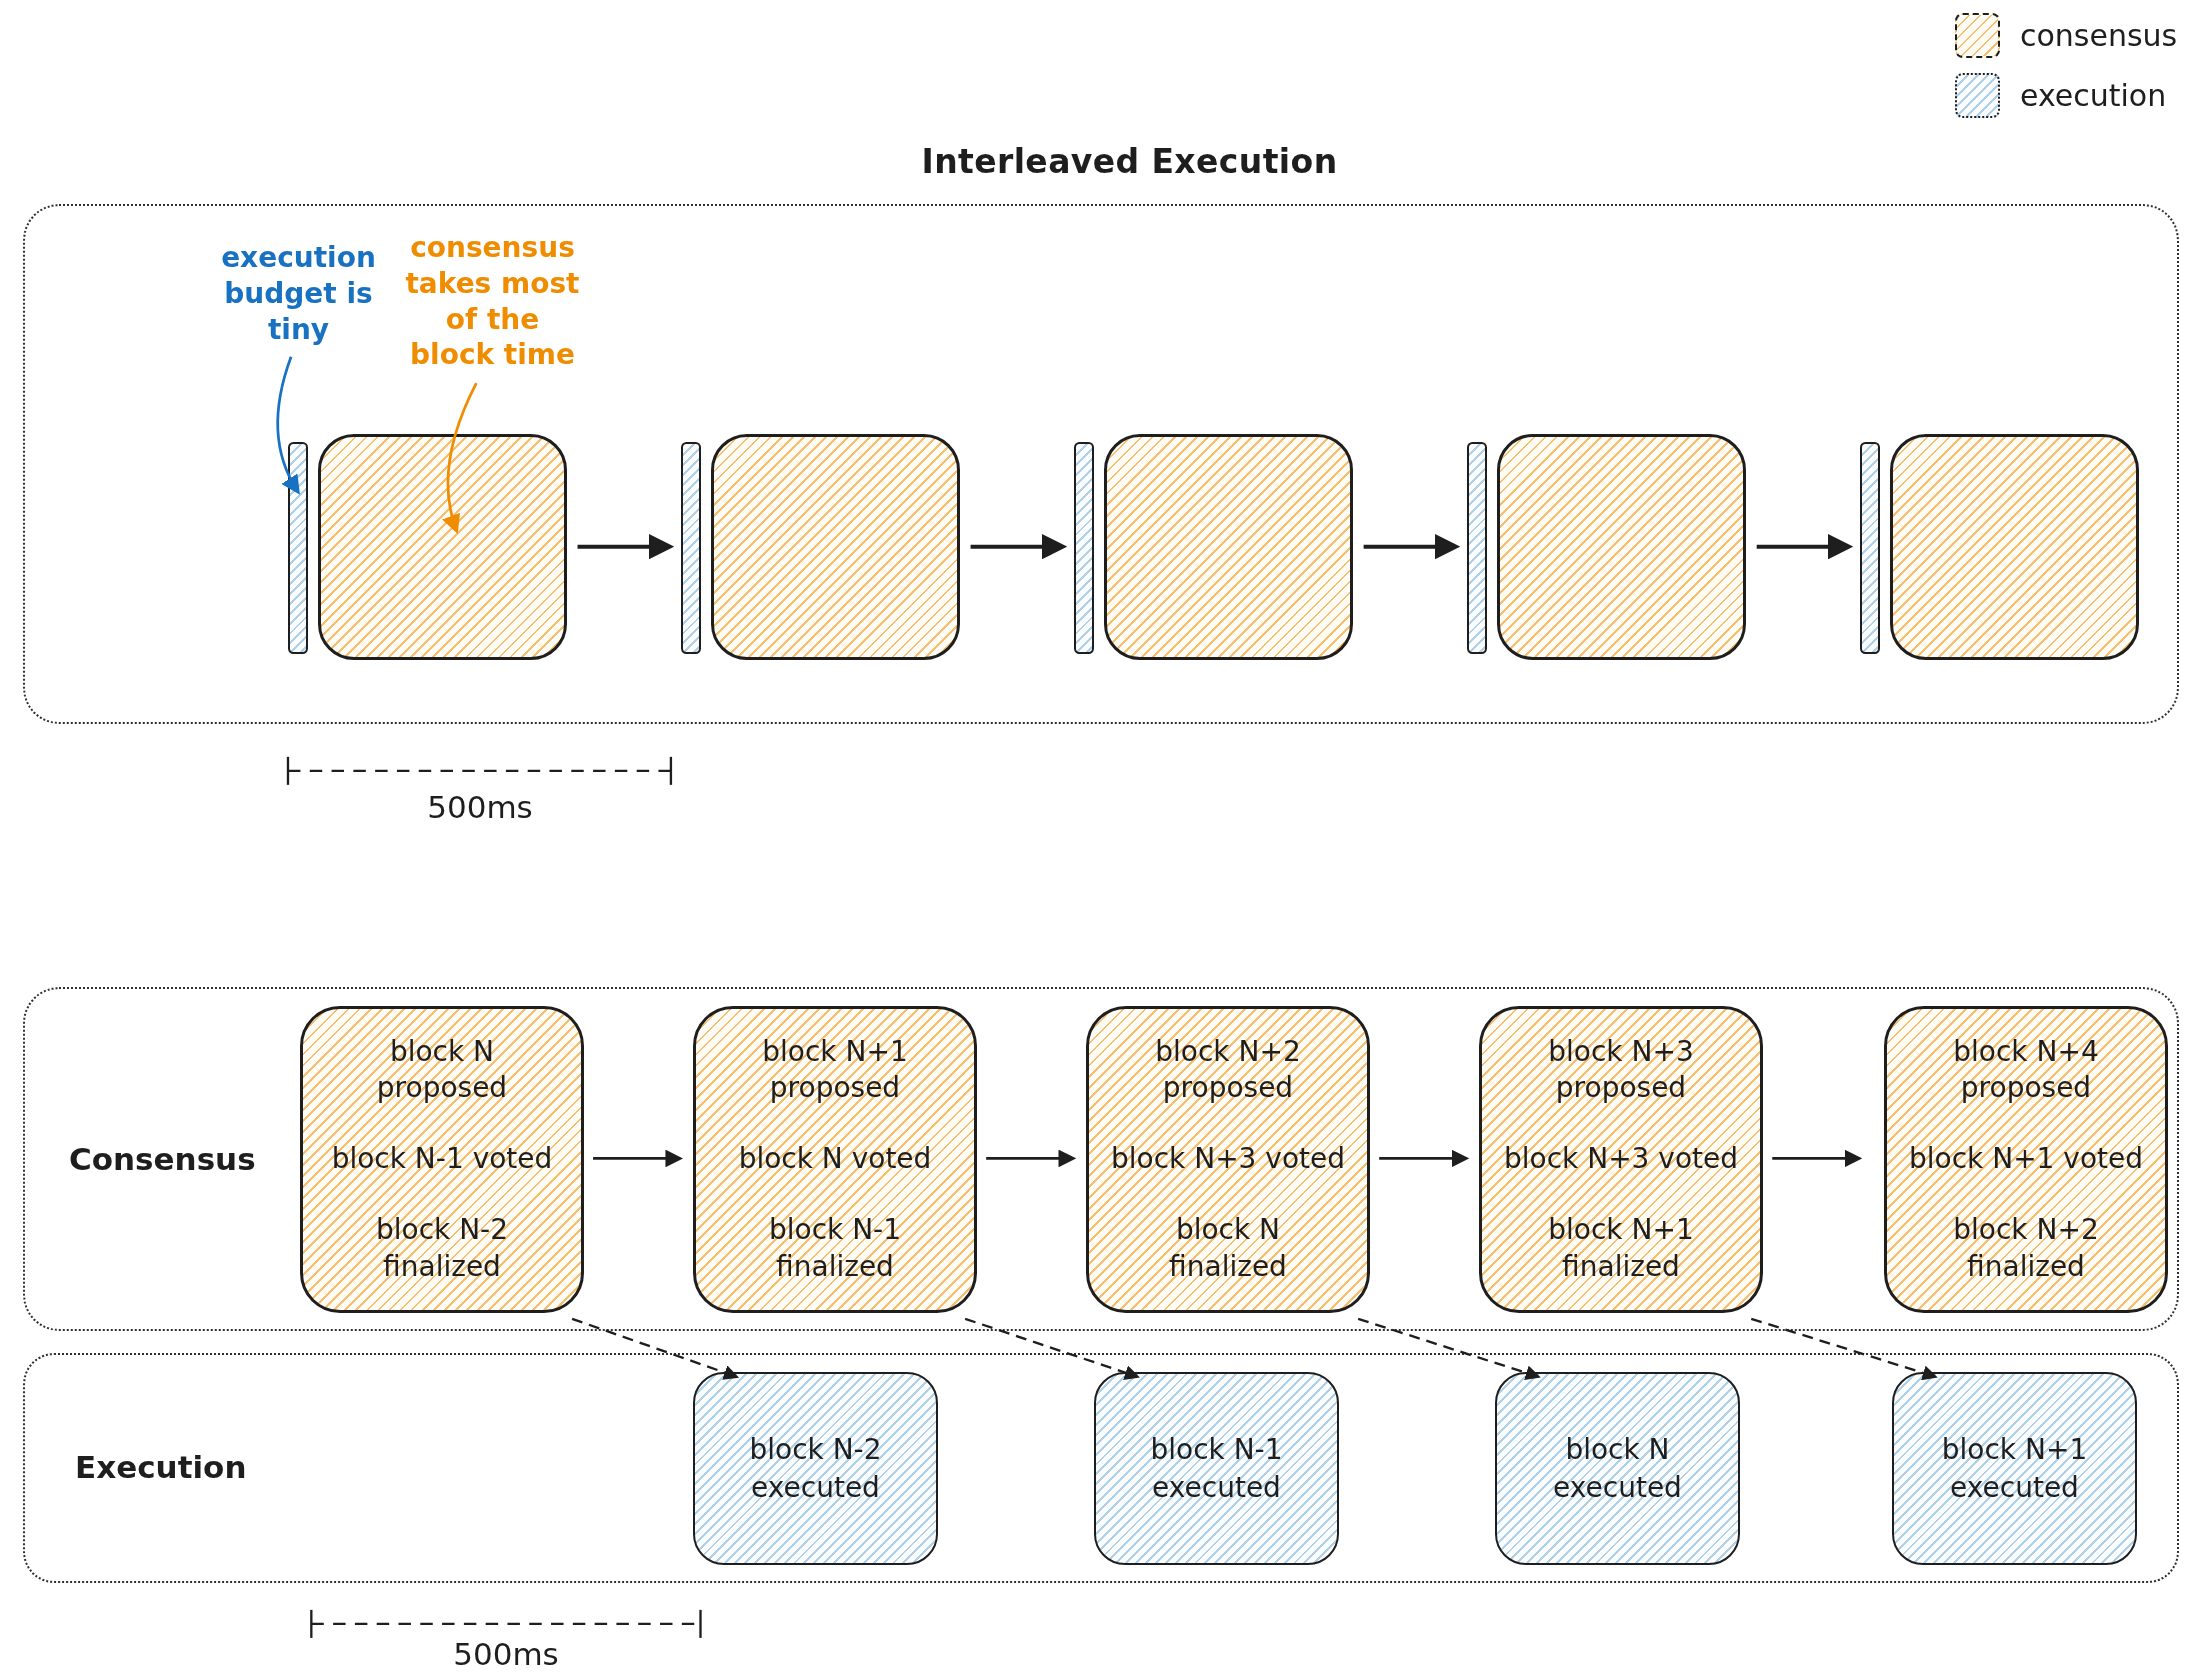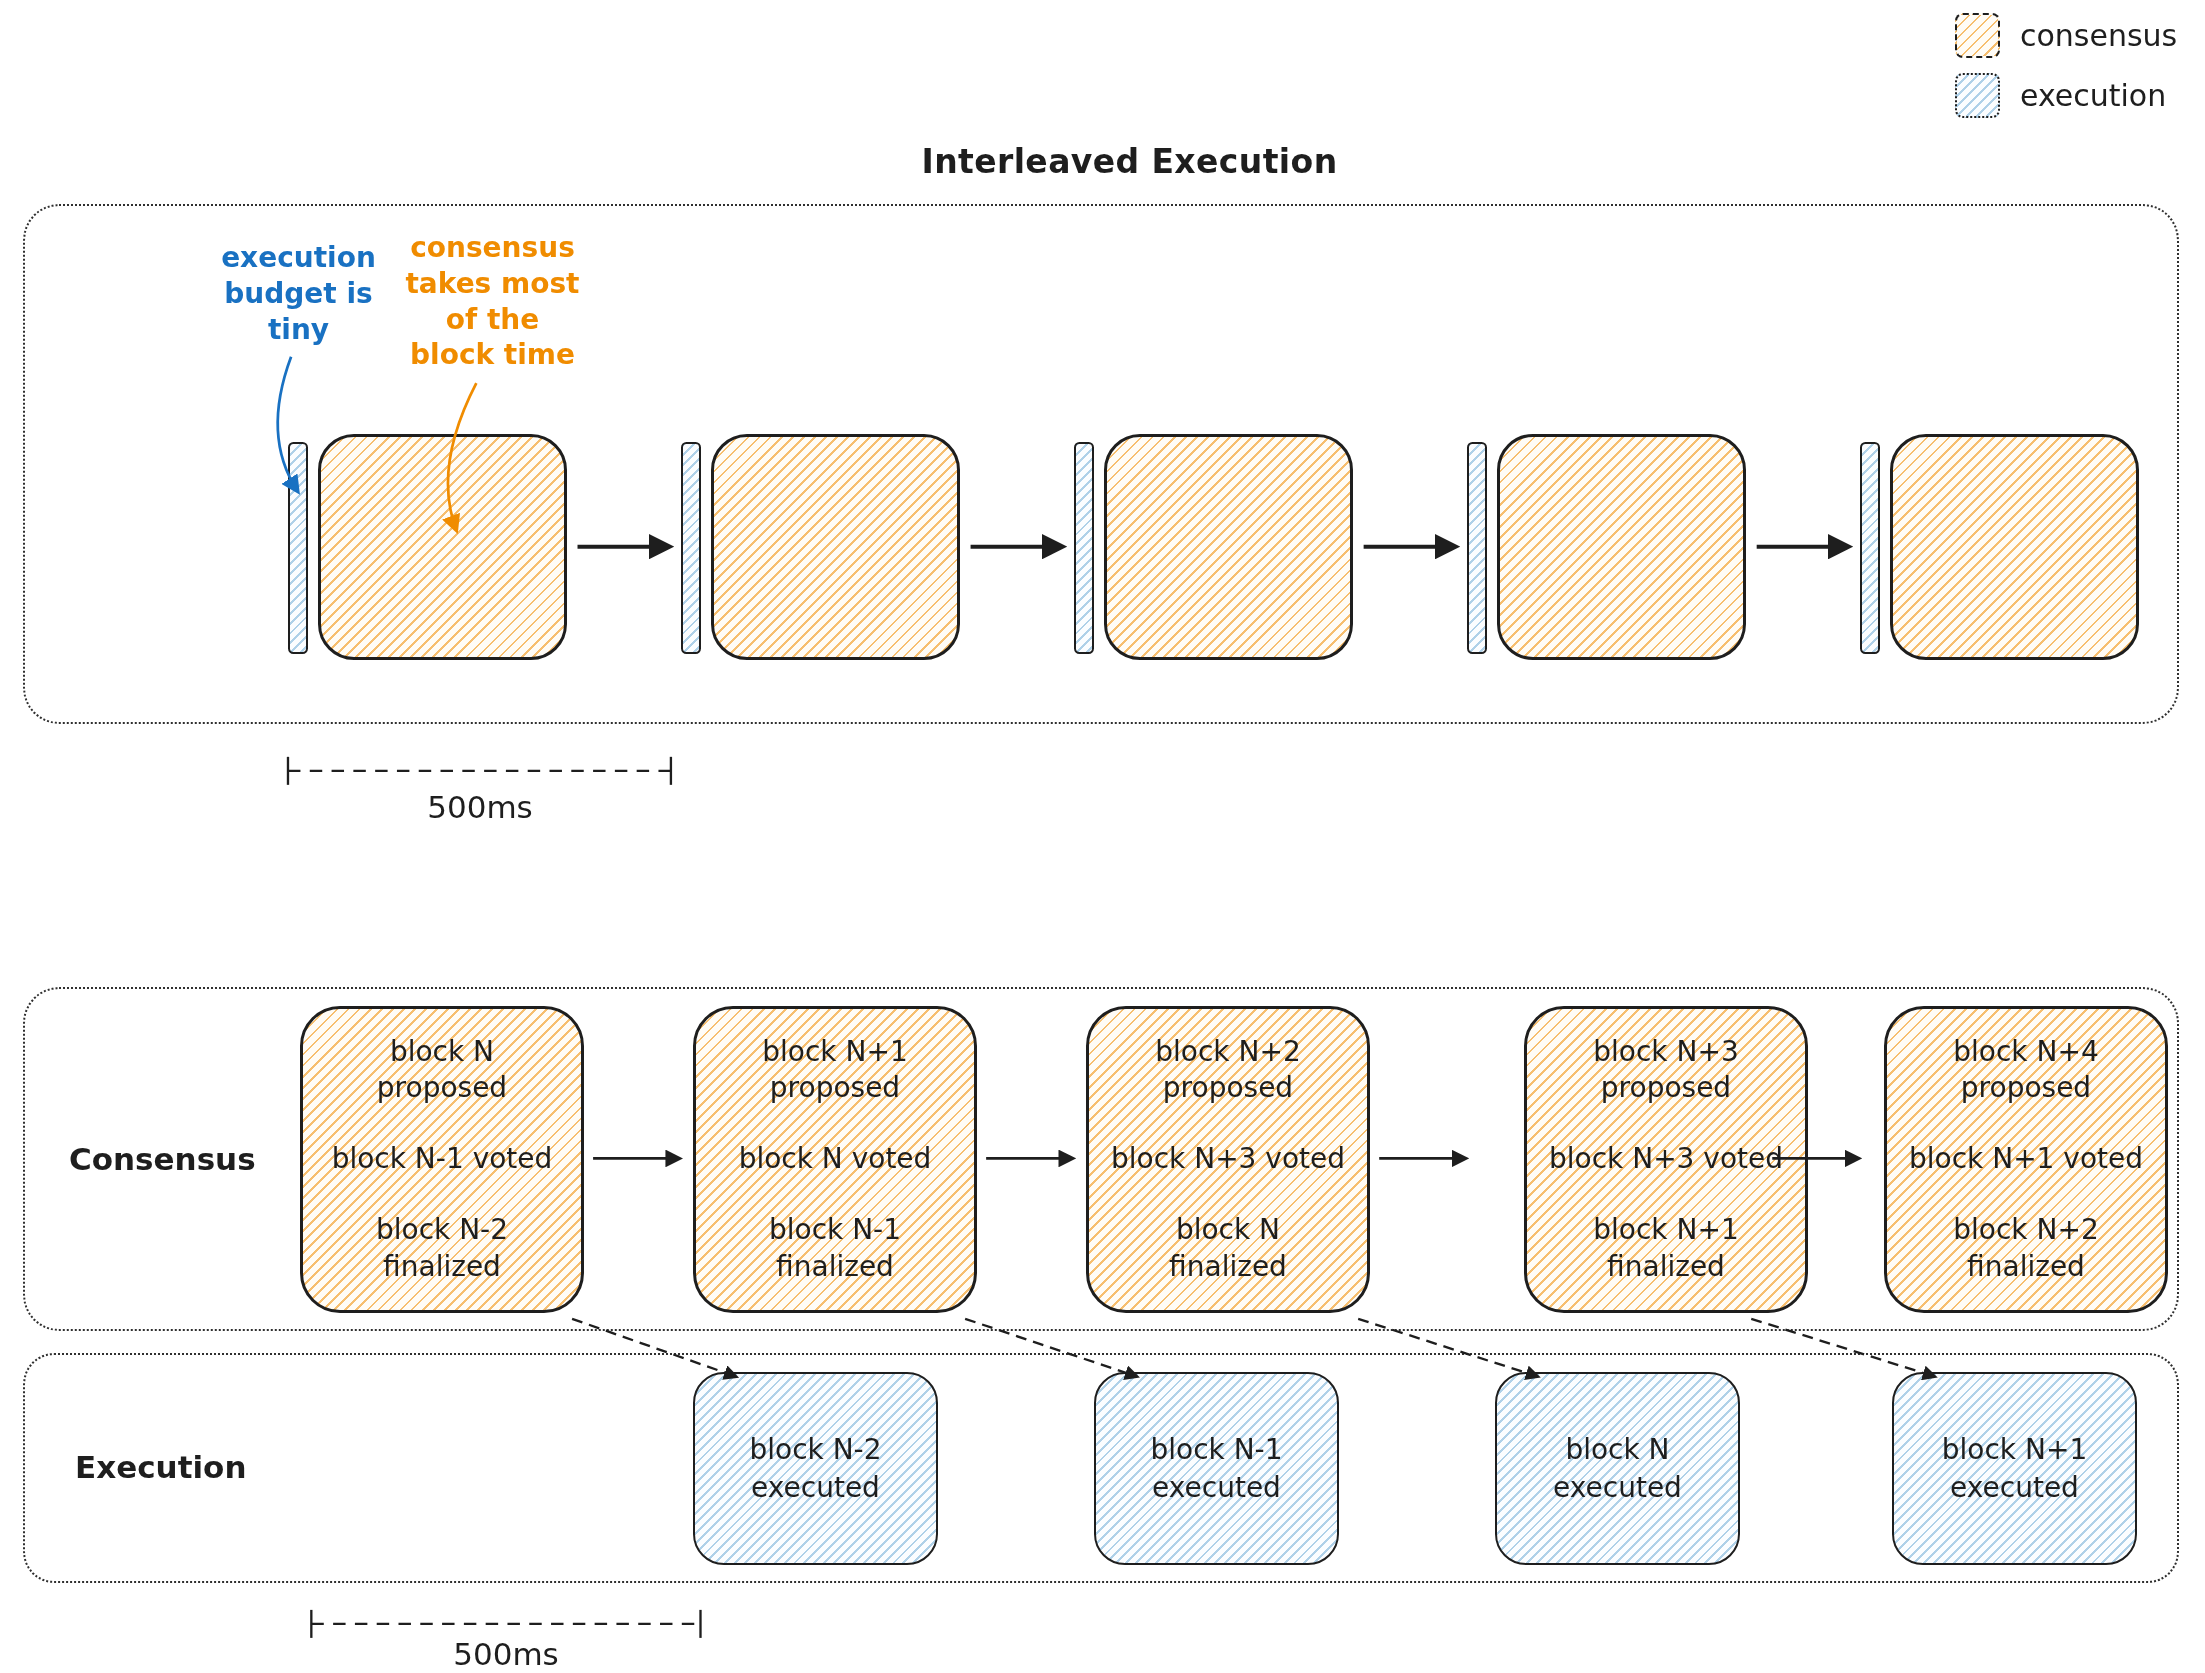--- a/index.html
+++ b/index.html
@@ -195,21 +195,21 @@
     <div class="cline">block N-1
 finalized</div>
   </div>
   <div class="cblock hatch-orange" style="left:1086px;">
     <div class="cline">block N+2
 proposed</div>
     <div class="cline">block N+3 voted</div>
     <div class="cline">block N
 finalized</div>
   </div>
-  <div class="cblock hatch-orange" style="left:1524px;">
+  <div class="cblock hatch-orange" style="left:1479px;">
     <div class="cline">block N+3
 proposed</div>
     <div class="cline">block N+3 voted</div>
     <div class="cline">block N+1
 finalized</div>
   </div>
   <div class="cblock hatch-orange" style="left:1872px;margin-left:12px;">
     <div class="cline">block N+4
 proposed</div>
     <div class="cline">block N+1 voted</div>

